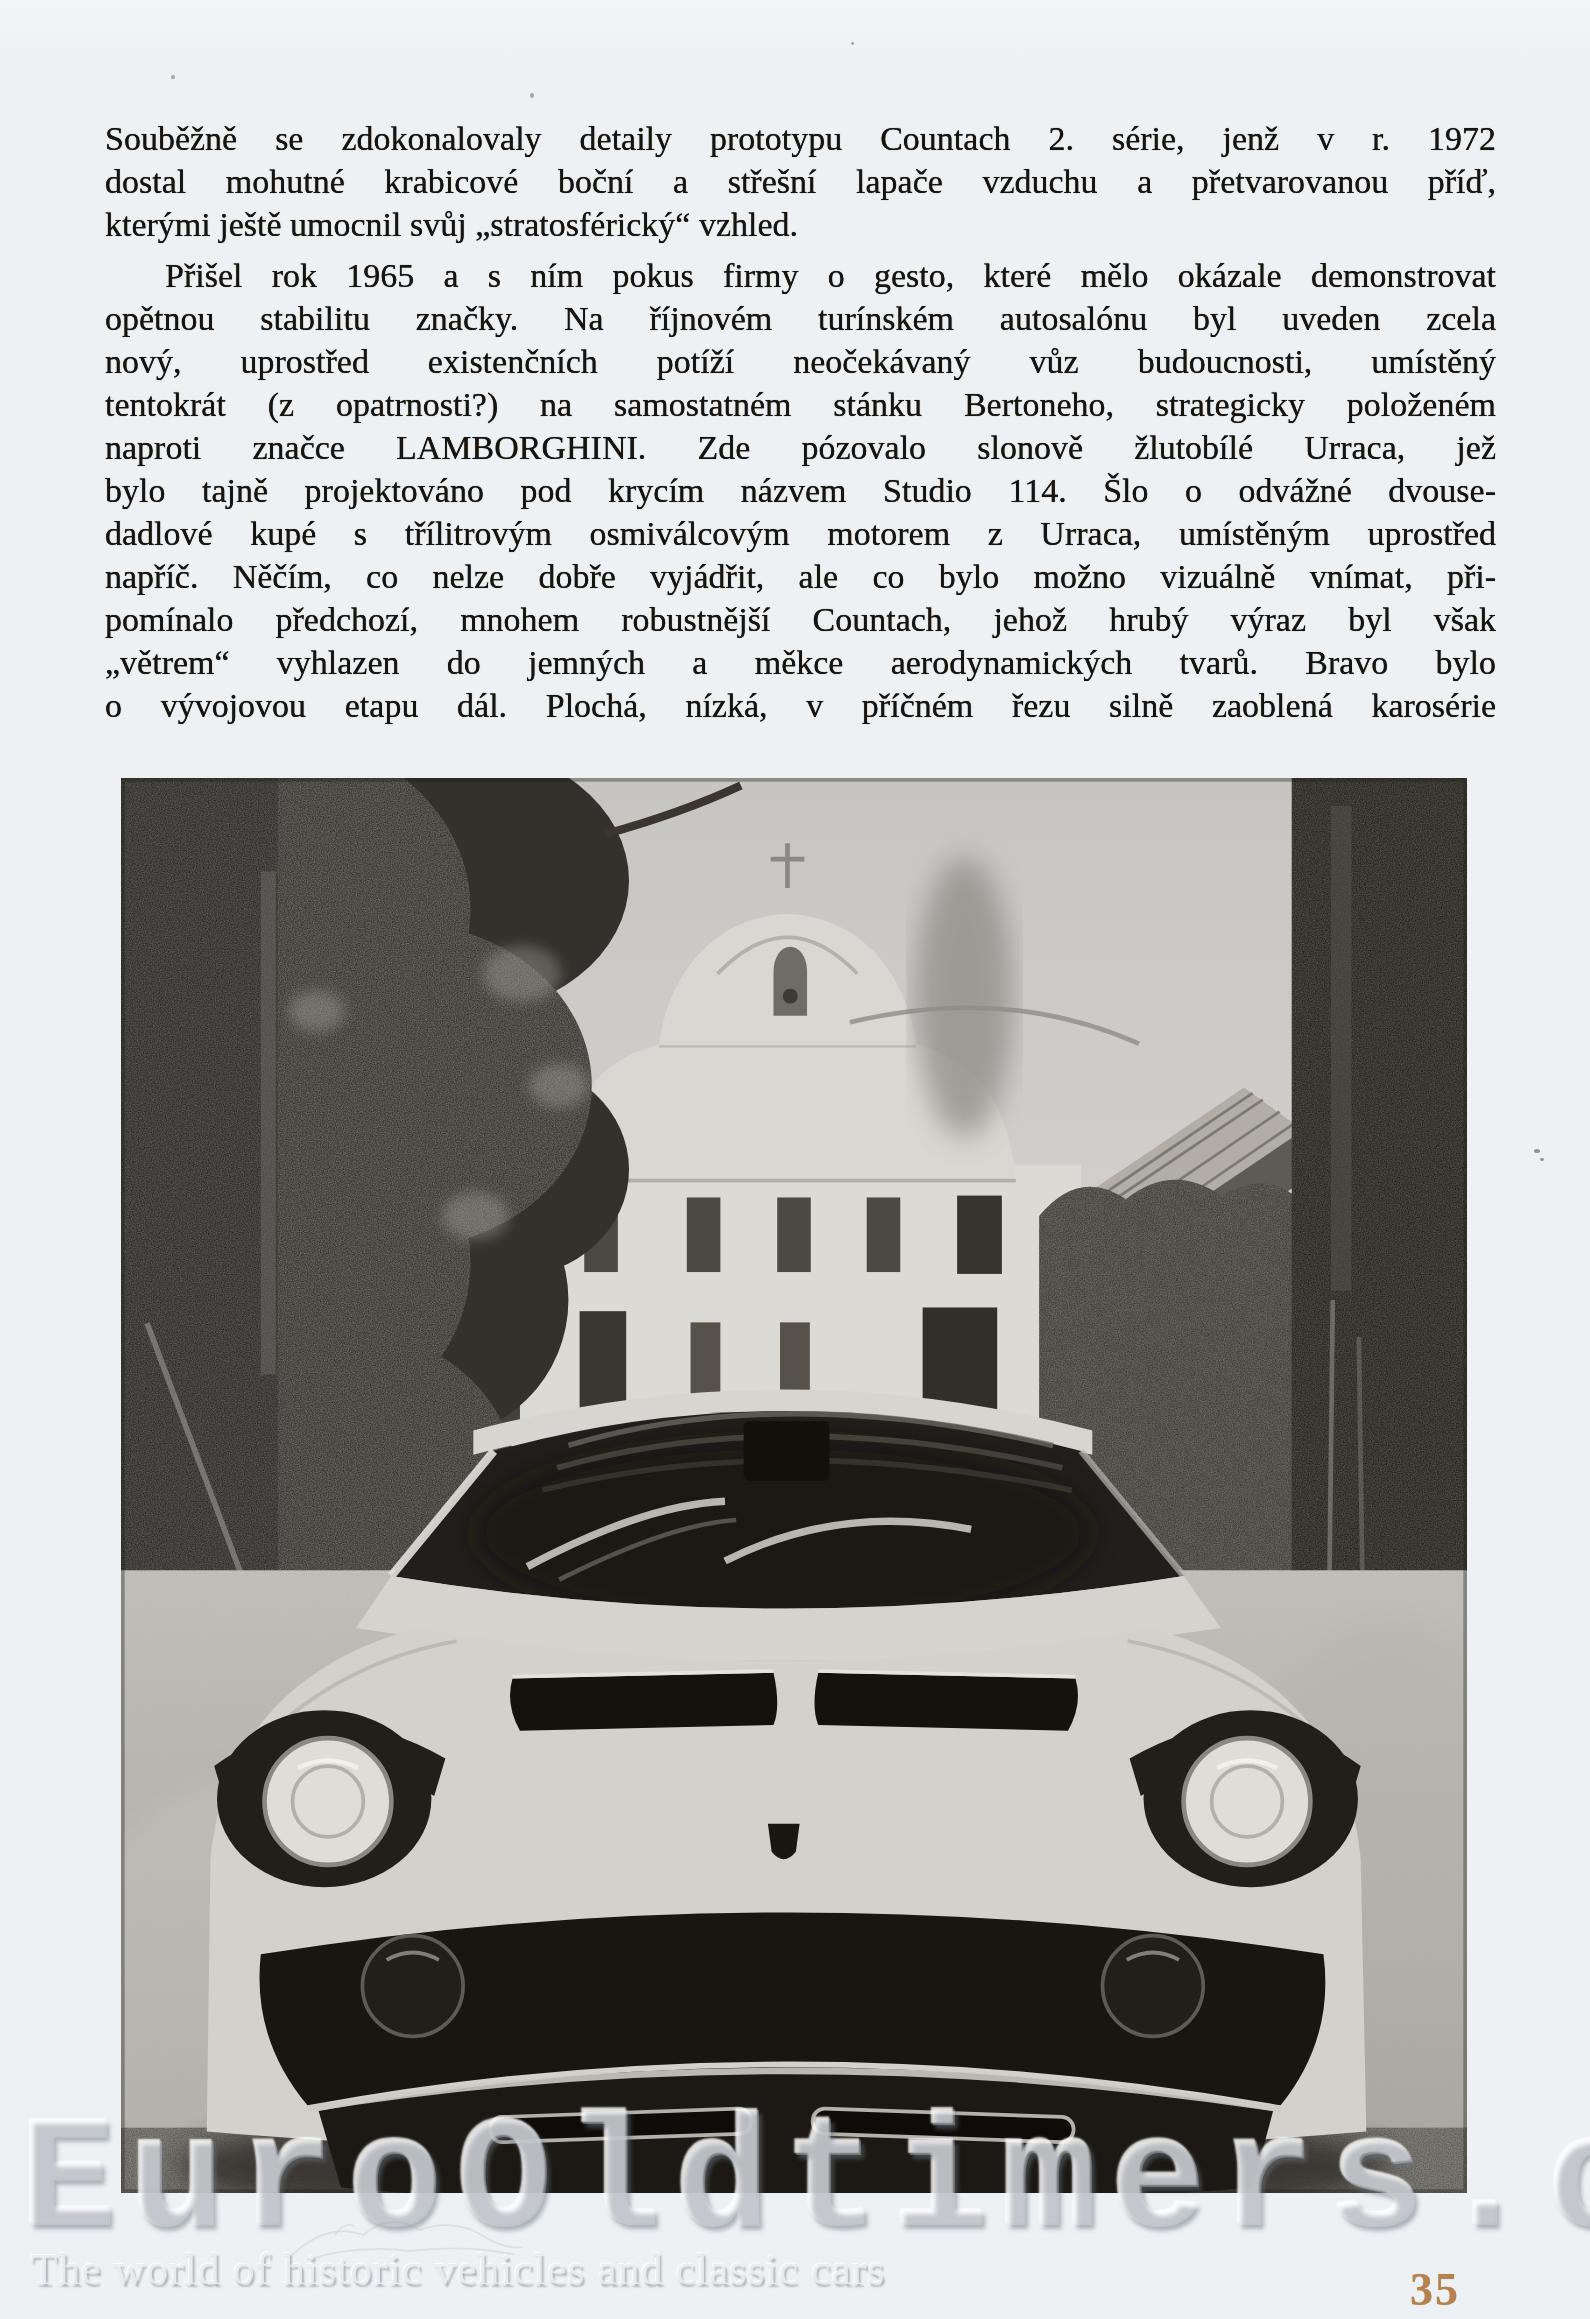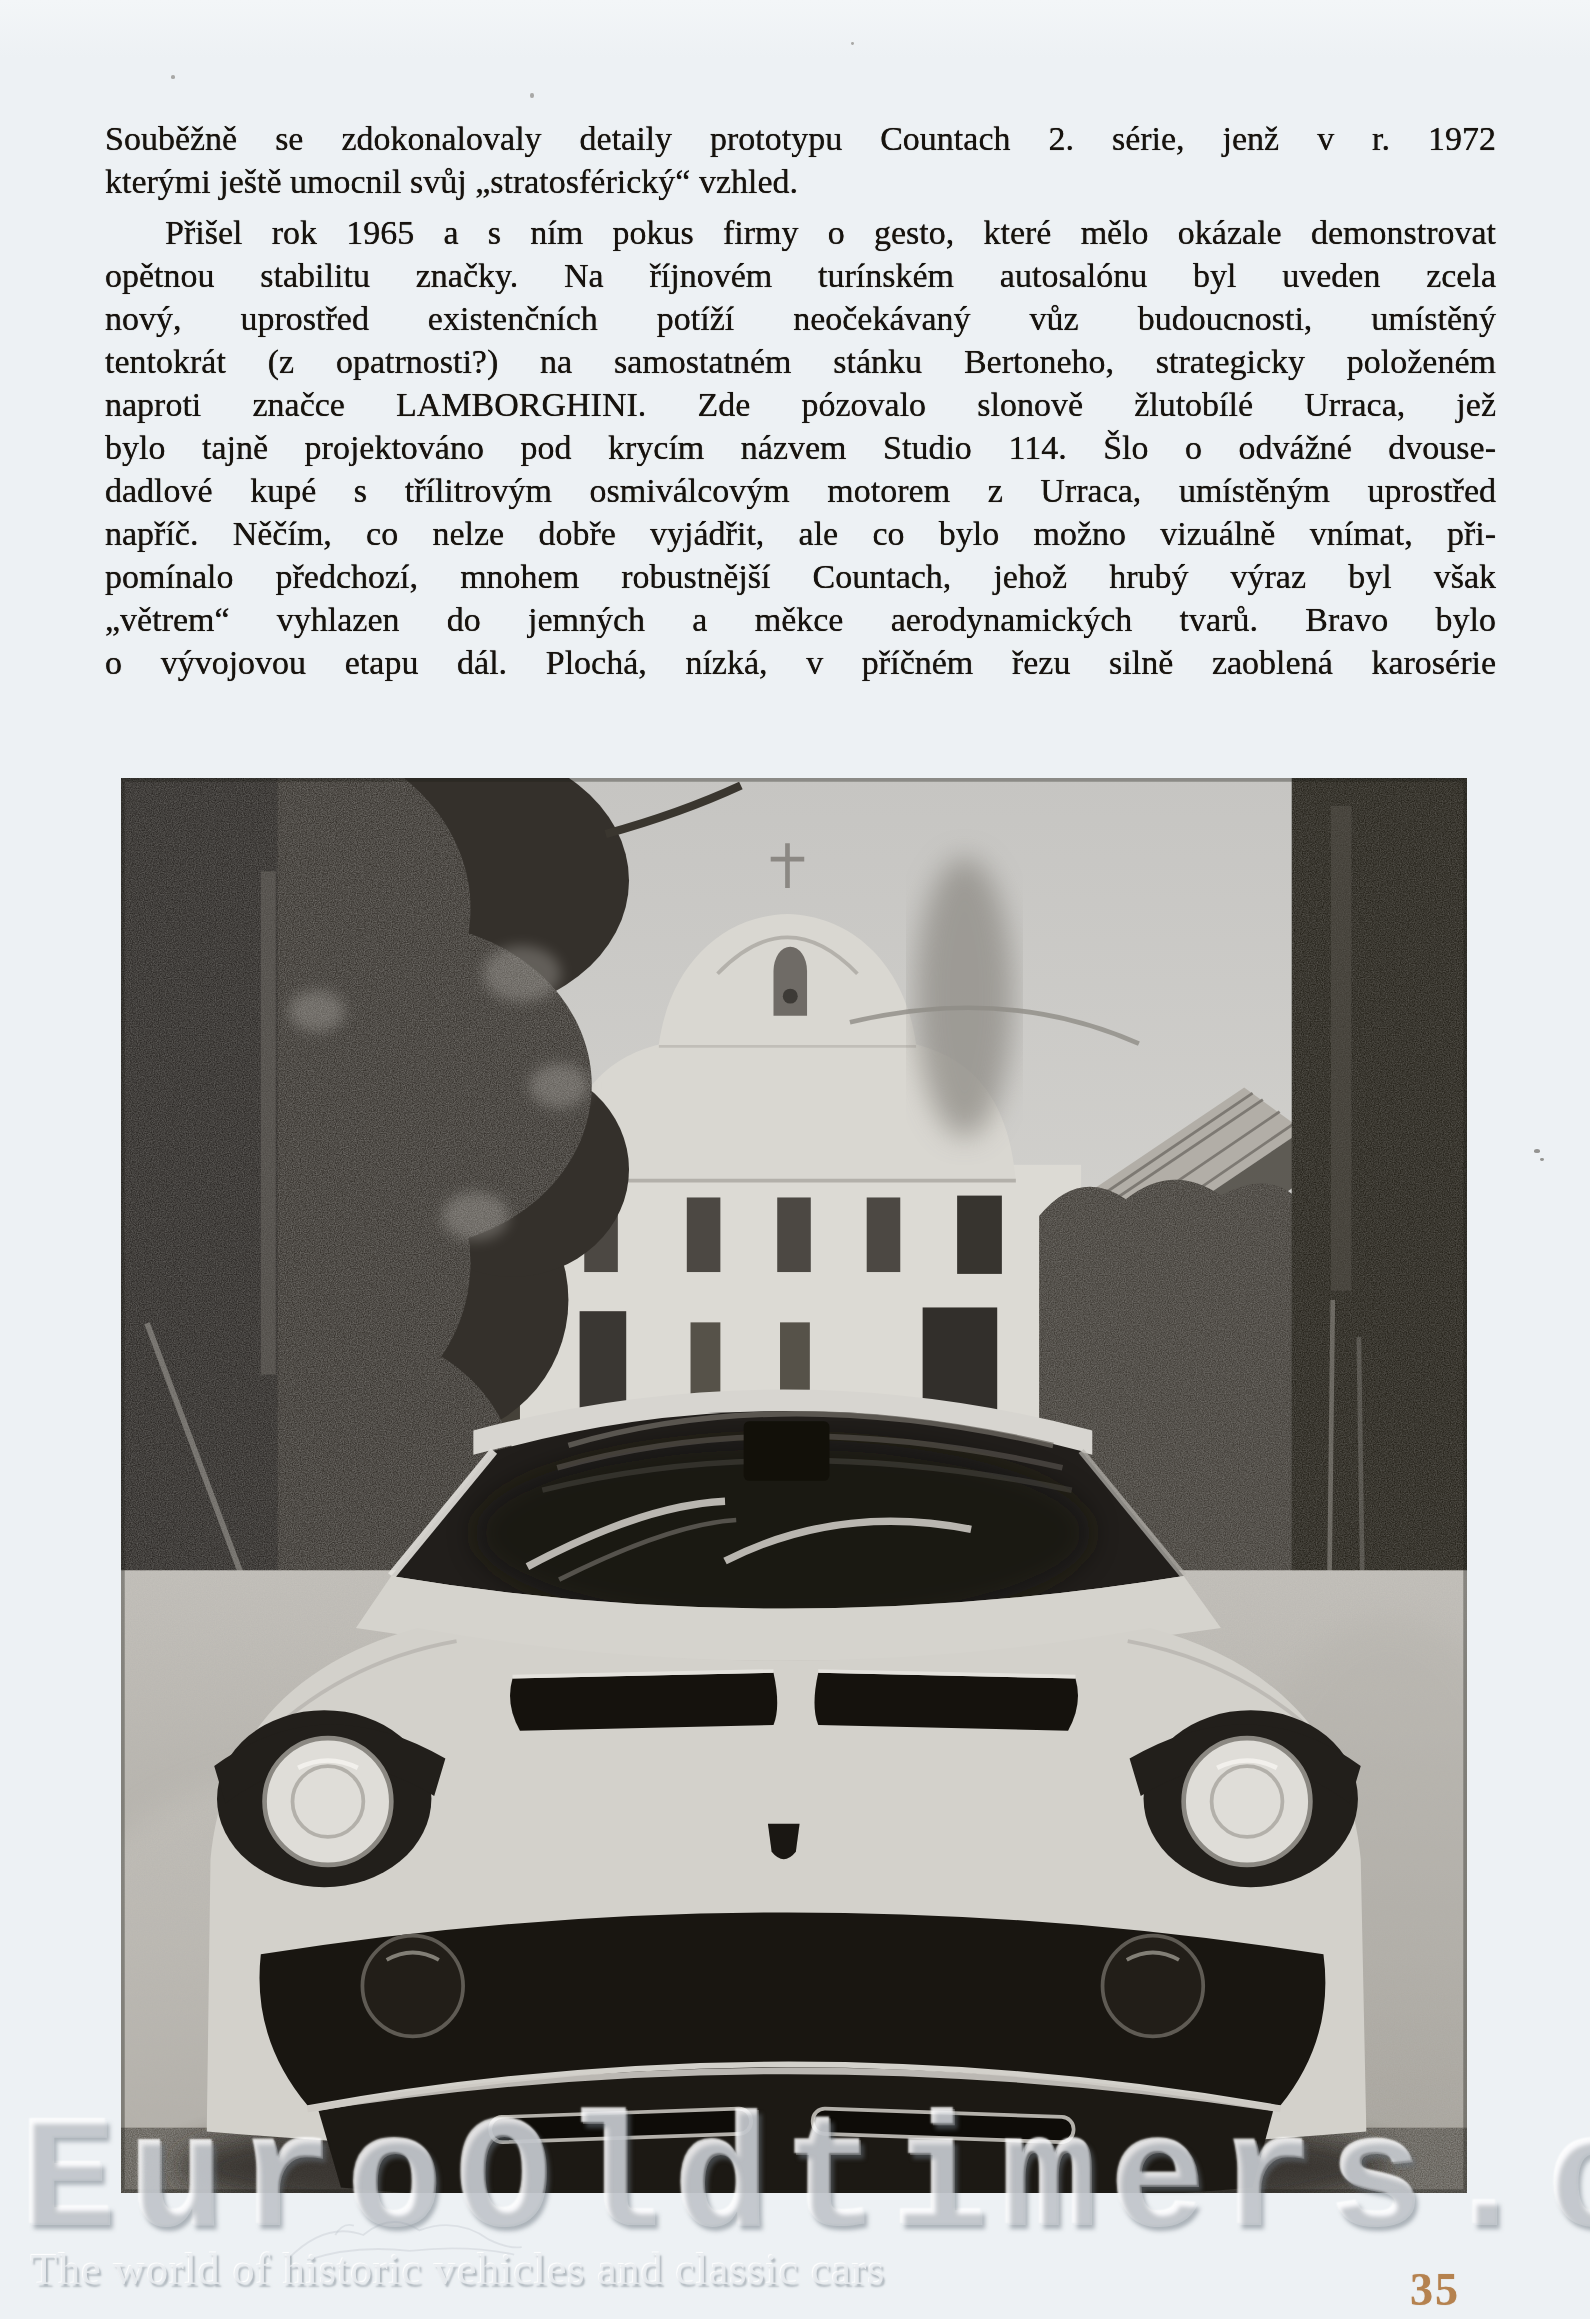--- a/index.html
+++ b/index.html
@@ -49,20 +49,21 @@
     text-shadow:0 0 0.9px rgba(181,130,79,0.6);
   }
   .speck{position:absolute;background:#6f6c66;border-radius:50%;opacity:.55;}
 </style>
 </head>
 <body>
 
 <div class="text-block">
   <div class="para1">
     <div class="line">Souběžně se zdokonalovaly detaily prototypu Countach 2. série, jenž v r. 1972</div>
+    <div class="line">dostal mohutné krabicové boční a střešní lapače vzduchu a přetvarovanou příď,</div>
     <div class="line short">kterými ještě umocnil svůj „stratosférický“ vzhled.</div>
   </div>
   <div class="para2">
     <div class="line">Přišel rok 1965 a s ním pokus firmy o gesto, které mělo okázale demonstrovat</div>
     <div class="line">opětnou stabilitu značky. Na říjnovém turínském autosalónu byl uveden zcela</div>
     <div class="line">nový, uprostřed existenčních potíží neočekávaný vůz budoucnosti, umístěný</div>
     <div class="line">tentokrát (z opatrnosti?) na samostatném stánku Bertoneho, strategicky položeném</div>
     <div class="line">naproti značce LAMBORGHINI. Zde pózovalo slonově žlutobílé Urraca, jež</div>
     <div class="line">bylo tajně projektováno pod krycím názvem Studio 114. Šlo o odvážné dvouse-</div>
     <div class="line">dadlové kupé s třílitrovým osmiválcovým motorem z Urraca, umístěným uprostřed</div>

